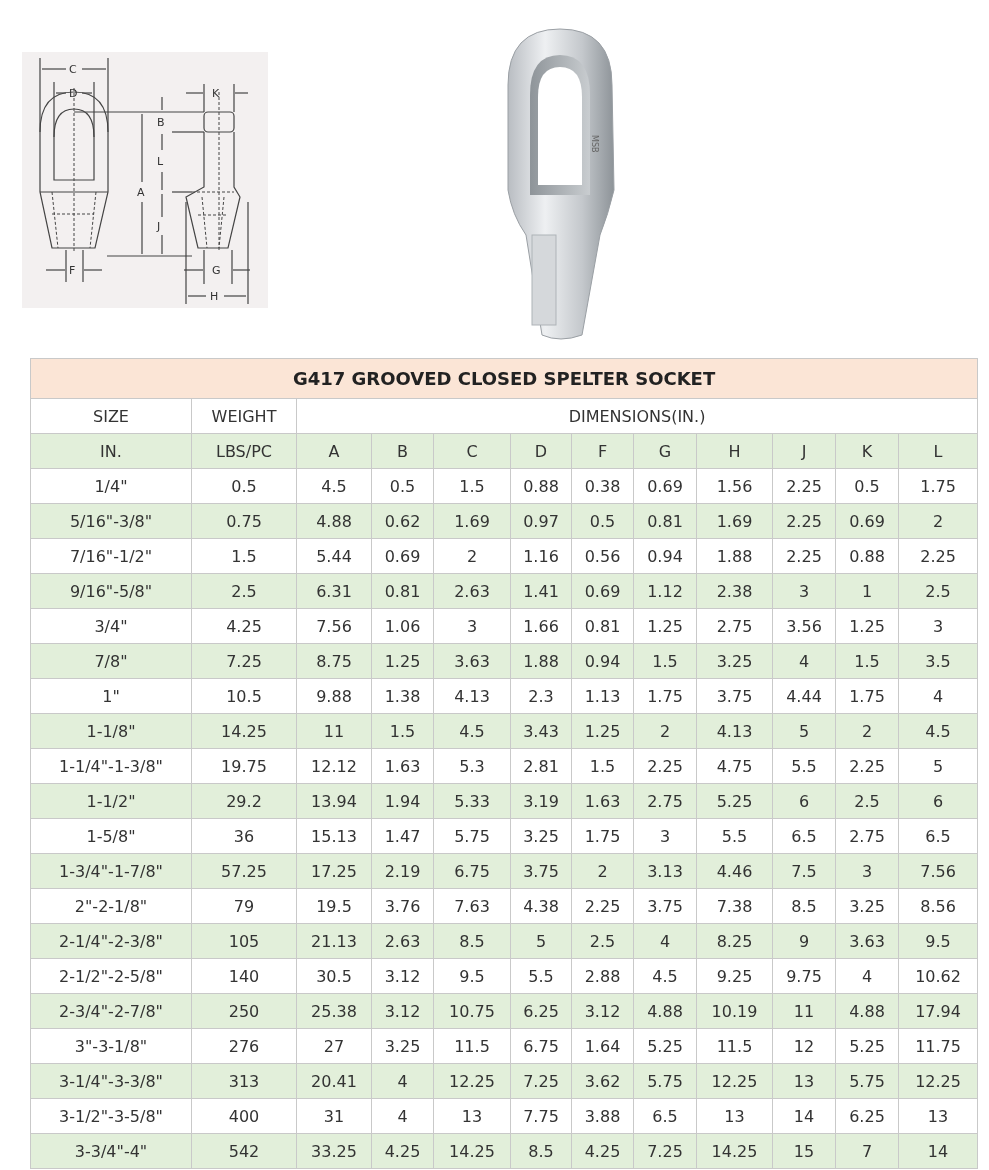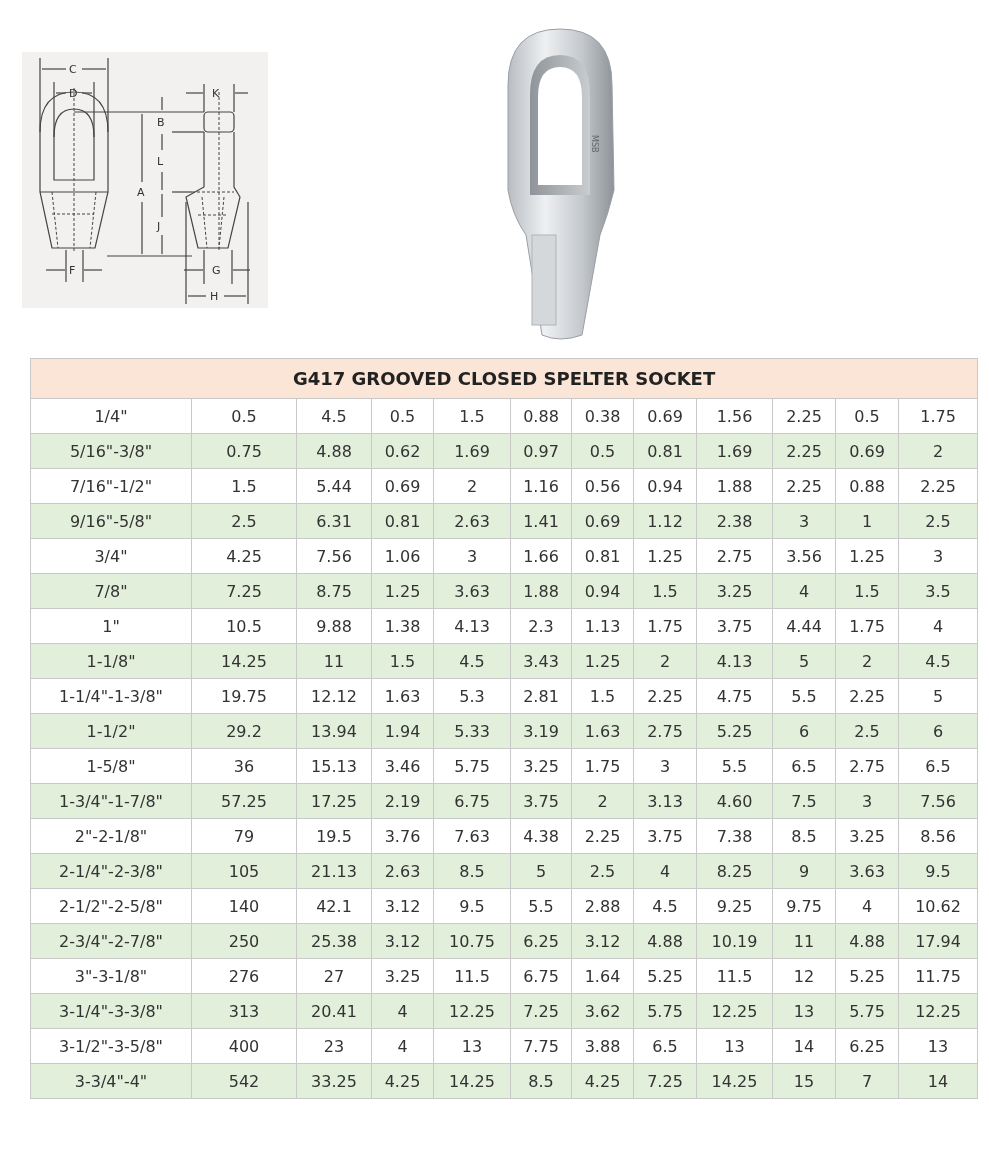--- a/index.html
+++ b/index.html
@@ -128,20 +128,39 @@
       <col style="width:63px">
       <col style="width:76px">
       <col style="width:63px">
       <col style="width:63px">
       <col style="width:79px">
   </colgroup>
   <tbody id="spec-body">
     <tr class="title">
       <td colspan="12">G417 GROOVED CLOSED SPELTER SOCKET</td>
     </tr>
+    <tr class="white">
+      <td>SIZE</td>
+      <td>WEIGHT</td>
+      <td colspan="10">DIMENSIONS(IN.)</td>
+    </tr>
+    <tr class="green">
+      <td>IN.</td>
+      <td>LBS/PC</td>
+      <td>A</td>
+      <td>B</td>
+      <td>C</td>
+      <td>D</td>
+      <td>F</td>
+      <td>G</td>
+      <td>H</td>
+      <td>J</td>
+      <td>K</td>
+      <td>L</td>
+    </tr>
   <tr class="white">
         <td>1/4"</td>
         <td>0.5</td>
         <td>4.5</td>
         <td>0.5</td>
         <td>1.5</td>
         <td>0.88</td>
         <td>0.38</td>
         <td>0.69</td>
         <td>1.56</td>
@@ -272,40 +291,40 @@
         <td>2.75</td>
         <td>5.25</td>
         <td>6</td>
         <td>2.5</td>
         <td>6</td>
       </tr>
       <tr class="white">
         <td>1-5/8"</td>
         <td>36</td>
         <td>15.13</td>
-        <td>3.46</td>
+        <td>1.47</td>
         <td>5.75</td>
         <td>3.25</td>
         <td>1.75</td>
         <td>3</td>
         <td>5.5</td>
         <td>6.5</td>
         <td>2.75</td>
         <td>6.5</td>
       </tr>
       <tr class="green">
         <td>1-3/4"-1-7/8"</td>
         <td>57.25</td>
         <td>17.25</td>
         <td>2.19</td>
         <td>6.75</td>
         <td>3.75</td>
         <td>2</td>
         <td>3.13</td>
-        <td>4.60</td>
+        <td>4.46</td>
         <td>7.5</td>
         <td>3</td>
         <td>7.56</td>
       </tr>
       <tr class="white">
         <td>2"-2-1/8"</td>
         <td>79</td>
         <td>19.5</td>
         <td>3.76</td>
         <td>7.63</td>
@@ -327,21 +346,21 @@
         <td>2.5</td>
         <td>4</td>
         <td>8.25</td>
         <td>9</td>
         <td>3.63</td>
         <td>9.5</td>
       </tr>
       <tr class="white">
         <td>2-1/2"-2-5/8"</td>
         <td>140</td>
-        <td>42.1</td>
+        <td>30.5</td>
         <td>3.12</td>
         <td>9.5</td>
         <td>5.5</td>
         <td>2.88</td>
         <td>4.5</td>
         <td>9.25</td>
         <td>9.75</td>
         <td>4</td>
         <td>10.62</td>
       </tr>
@@ -383,21 +402,21 @@
         <td>3.62</td>
         <td>5.75</td>
         <td>12.25</td>
         <td>13</td>
         <td>5.75</td>
         <td>12.25</td>
       </tr>
       <tr class="white">
         <td>3-1/2"-3-5/8"</td>
         <td>400</td>
-        <td>23</td>
+        <td>31</td>
         <td>4</td>
         <td>13</td>
         <td>7.75</td>
         <td>3.88</td>
         <td>6.5</td>
         <td>13</td>
         <td>14</td>
         <td>6.25</td>
         <td>13</td>
       </tr>

